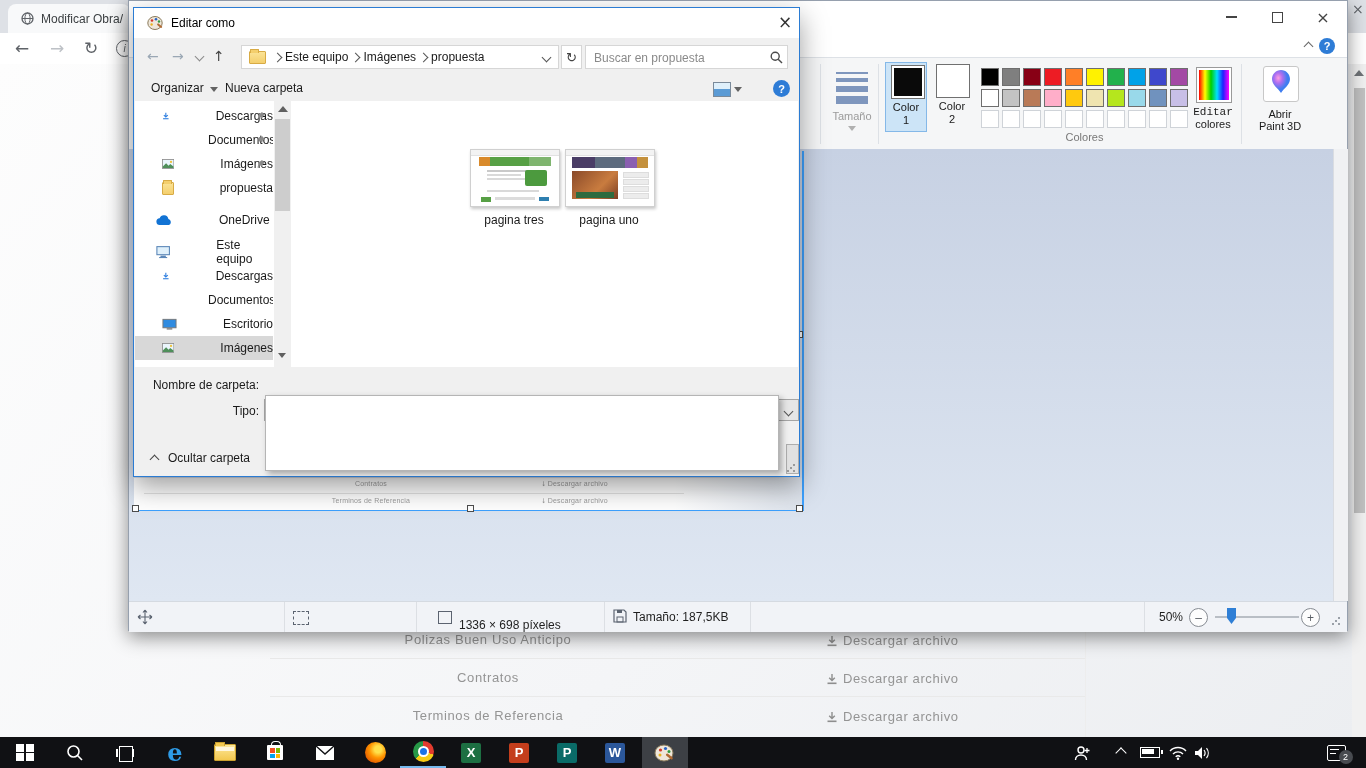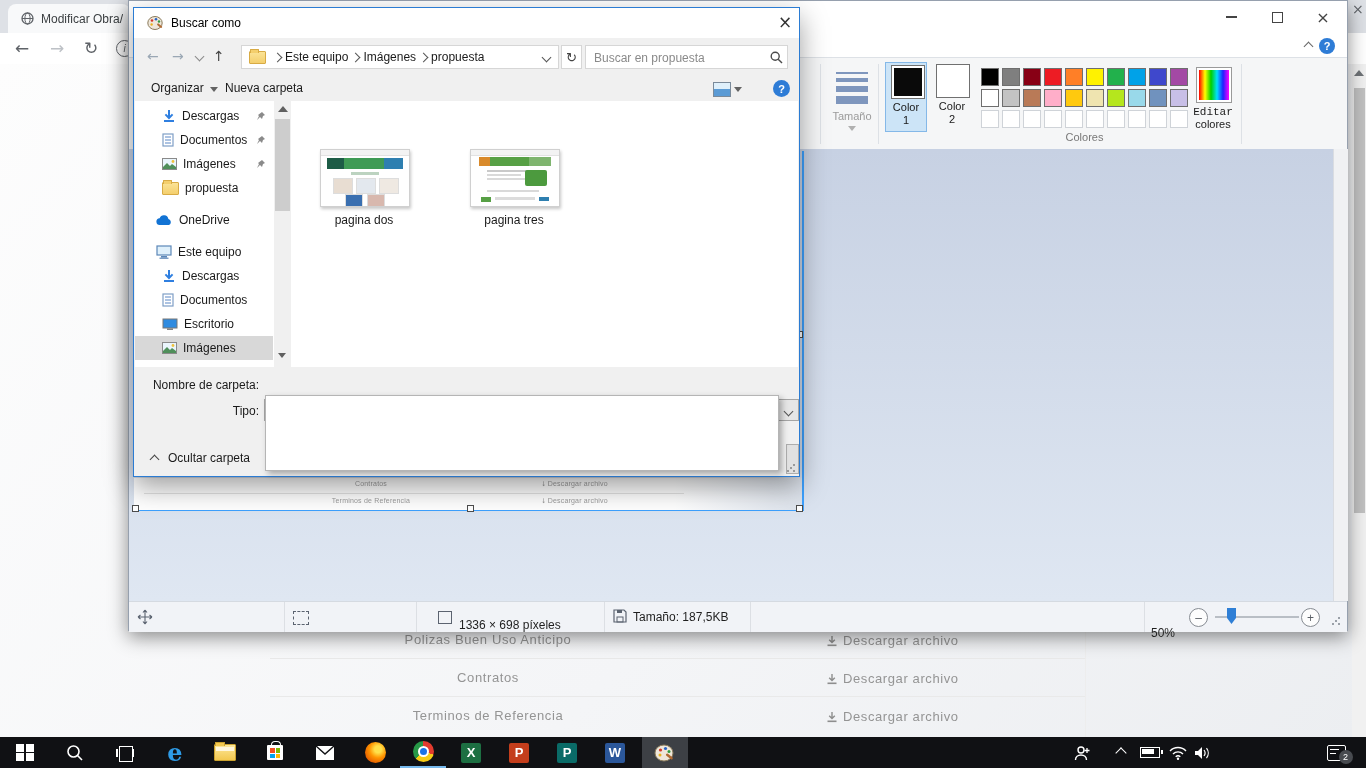--- a/index.html
+++ b/index.html
@@ -41,21 +41,21 @@
   .statusbar{left:0;top:600px;width:1218px;height:30px;background:#f1f3f7;border-top:1px solid #d5dae1;font-size:12px;color:#1f1f1f;}
   .sb-sep{width:1px;height:30px;background:#dcdfe4;top:0;}
   .circle-btn{width:17px;height:17px;border:1px solid #878c93;border-radius:50%;color:#5a5f66;
               display:flex;align-items:center;justify-content:center;font-size:12px;background:#fdfdfd;}
   
   .dialog{left:133px;top:7px;width:667px;height:470px;background:#f0f0f0;border:1px solid #2b7cd3;
           box-sizing:border-box;box-shadow:0 10px 26px rgba(0,0,0,.38);}
   .dlg-title{left:0;top:0;width:665px;height:30px;background:#fff;}
   .fieldbox{background:#fff;border:1px solid #d6d6d6;box-sizing:border-box;}
   .bc-item{font-size:12px;color:#1a1a1a;padding:0 4px;}
-  .srow{height:24px;display:flex;align-items:center;}
+  .srow{height:24px;display:flex;align-items:center;gap:40px;}
   .srow .lbl{font-size:12px;color:#1a1a1a;margin-left:6px;}
   .sel-row{background:#d8d8d8;}
   .thumb{width:88px;height:56px;background:#fff;border:1px solid #d0d0d0;box-shadow:1px 2px 3px rgba(0,0,0,.22);}
   .fname{font-size:12px;color:#1a1a1a;text-align:center;}
   .combo-arrow{position:absolute;right:6px;top:8px;}
   .mini-t{font-size:7px;color:#9c9c9c;letter-spacing:.2px;}
   
   .folder{width:15px;height:11px;background:linear-gradient(#fbe396,#f4cf6d);border:1px solid #d8ab45;border-radius:1px;position:relative;}
   .folder:before{content:"";position:absolute;left:0;top:-3px;width:7px;height:3px;background:#f4cf6d;border:1px solid #d8ab45;border-bottom:none;border-radius:1px 1px 0 0;}
   
@@ -197,20 +197,35 @@
       <span class="pcell empty"></span>
     </div>
 
     <div class="abs" style="left:1062px;top:8px;width:44px;height:76px;">
       <div class="abs" style="left:6px;top:2px;width:30px;height:30px;border:2px solid #fff;outline:1px solid #9a9a9a;background:linear-gradient(90deg,#ff0000,#ffff00,#00d000,#00e0ff,#2020ff,#ff00ff);"></div>
       <div class="abs rib-label" style="left:0;top:40px;width:44px;font-family:Liberation Mono, monospace;">Editar</div>
       <div class="abs rib-label" style="left:0;top:52px;width:44px;">colores</div>
     </div>
     <div class="abs rib-sep" style="left:1112px;"></div>
 
+    <div class="abs" style="left:1120px;top:6px;width:62px;height:80px;">
+      <div class="abs" style="left:14px;top:2px;width:34px;height:34px;background:#fff;border:1px solid #c8c8c8;border-radius:3px;"></div>
+      <svg class="abs" style="left:22px;top:5px;" width="20" height="28" viewBox="0 0 20 28">
+        <defs>
+            <radialGradient id="p3d" cx="35%" cy="35%">
+              <stop offset="0%" stop-color="#ff9de0"></stop>
+              <stop offset="45%" stop-color="#b06ef0"></stop>
+              <stop offset="100%" stop-color="#3f7df0"></stop>
+            </radialGradient>
+          </defs>
+        <path d="M10 1C15 1 19 5 19 10 19 16 13 19 10 24 7 19 1 16 1 10 1 5 5 1 10 1Z" fill="url(#p3d)"></path>
+      </svg>
+      <div class="abs rib-label" style="left:0;top:44px;width:62px;">Abrir</div>
+      <div class="abs rib-label" style="left:0;top:56px;width:62px;">Paint 3D</div>
+    </div>
     <div class="abs rib-label" style="left:852px;top:73px;width:207px;color:#787878;">Colores</div>
   </div>
 
   <div class="abs workarea">
 
     <div class="abs" style="left:5px;top:329px;width:670px;height:32px;background:#fff;overflow:hidden;">
       <div class="abs" style="left:540px;top:0;width:130px;height:32px;background:linear-gradient(90deg,rgba(255,255,255,0),#dde3ec);"></div>
       <div class="abs mini-t" style="left:87px;top:2px;width:300px;text-align:center;">Contratos</div>
       <div class="abs mini-t" style="left:408px;top:2px;">⭣ <span>Descargar archivo</span></div>
       <div class="abs" style="left:10px;top:15px;width:540px;height:1px;background:#e3e3e3;"></div>
@@ -239,21 +254,21 @@
     <span class="abs" style="left:330px;top:16px;">1336 × 698 píxeles</span>
     <div class="abs sb-sep" style="left:475px;"></div>
     <svg class="abs" style="left:484px;top:7px;" width="14" height="14" viewBox="0 0 14 14">
       <path d="M1 1h10l2 2v10H1z" fill="none" stroke="#5b6370" stroke-width="1.2"></path>
         <rect x="4" y="8" width="6" height="5" fill="none" stroke="#5b6370" stroke-width="1"></rect>
         <rect x="4" y="1" width="5" height="3" fill="#5b6370"></rect>
     </svg>
     <span class="abs" style="left:504px;top:8px;">Tamaño: 187,5KB</span>
     <div class="abs sb-sep" style="left:621px;"></div>
     <div class="abs sb-sep" style="left:1015px;"></div>
-    <span class="abs" style="left:1022px;top:24px;width:32px;text-align:left;">50%</span>
+    <span class="abs" style="left:1022px;top:8px;width:32px;text-align:right;">50%</span>
     <div class="abs circle-btn" style="left:1060px;top:6px;">
         <span>–</span>
       </div>
     <div class="abs" style="left:1086px;top:14px;width:84px;height:2px;background:#b9bec5;"></div>
     <div class="abs" style="left:1098px;top:6px;width:9px;height:16px;background:#2f7fd6;clip-path:polygon(0 0,100% 0,100% 62%,50% 100%,0 62%);"></div>
     <div class="abs circle-btn" style="left:1172px;top:6px;">
         <span>+</span>
       </div>
     <div class="abs" style="left:1202px;top:14px;width:10px;height:10px;
          background:radial-gradient(circle 1.3px at 8px 2px,#9aa0a8 1.2px,transparent 1.3px),radial-gradient(circle 1.3px at 8px 8px,#9aa0a8 1.2px,transparent 1.3px),radial-gradient(circle 1.3px at 2px 8px,#9aa0a8 1.2px,transparent 1.3px),radial-gradient(circle 1.3px at 5px 5px,#9aa0a8 1.2px,transparent 1.3px);"></div>
@@ -263,21 +278,21 @@
 <div class="abs dialog">
   <div class="abs dlg-title">
     <svg class="abs" style="left:13px;top:7px;" width="17" height="16" viewBox="0 0 17 16">
       <ellipse cx="8" cy="8" rx="7.2" ry="6.5" fill="#efe7da" stroke="#8a7a5a" stroke-width="1"></ellipse>
       <circle cx="5" cy="5.5" r="1.3" fill="#d43a2a"></circle>
         <circle cx="9" cy="4.3" r="1.3" fill="#2a63c4"></circle>
       <circle cx="12" cy="6.5" r="1.2" fill="#2f9b3f"></circle>
         <circle cx="4.6" cy="9.5" r="1.2" fill="#e9b31f"></circle>
       <rect x="11" y="8" width="6" height="2" rx="1" transform="rotate(40 11 8)" fill="#b06a33"></rect>
     </svg>
-    <span class="abs" style="left:37px;top:8px;font-size:12px;color:#000;">Buscar como</span>
+    <span class="abs" style="left:37px;top:8px;font-size:12px;color:#000;">Editar como</span>
     <span class="abs glyph" style="left:644px;top:4px;font-size:17px;color:#333;">×</span>
   </div>
 
   <div class="abs" style="left:0;top:37px;width:665px;height:24px;">
     <span class="abs glyph" style="left:13px;top:3px;font-size:14px;color:#9aa7b4;">←</span>
     <span class="abs glyph" style="left:38px;top:3px;font-size:14px;color:#9aa7b4;">→</span>
     <span class="abs chev chev-d" style="left:62px;top:8px;border-color:#8a8a8a;"></span>
     <span class="abs glyph" style="left:79px;top:3px;font-size:14px;color:#444;">↑</span>
     <div class="abs fieldbox" style="left:107px;top:0;width:318px;height:24px;display:flex;align-items:center;">
       <div class="folder" style="margin-left:7px;"></div>
@@ -402,48 +417,48 @@
         <span class="lbl">Imágenes</span>
       </div>
     </div>
 
     <div class="abs" style="left:139px;top:0;width:17px;height:266px;background:#f0f0f0;">
       <div class="abs tri-u" style="left:4px;top:5px;border-bottom-color:#606060;"></div>
       <div class="abs" style="left:1px;top:18px;width:15px;height:92px;background:#cdcdcd;"></div>
       <div class="abs tri-d" style="left:4px;top:252px;border-top-color:#606060;"></div>
     </div>
 
-    <div class="abs" style="left:185px;top:48px;width:88px;height:90px;">
-      <div class="thumb" style="position:relative;overflow:hidden;">
-        <div class="abs" style="left:0;top:0;width:88px;height:5px;background:#f3f3f3;border-bottom:1px solid #e2e2e2;"></div>
-        <div class="abs" style="left:6px;top:8px;width:76px;height:11px;background:linear-gradient(90deg,#1d5c46 0 22%,#3f9b55 22% 75%,#2e7fb0 75%);"></div>
-        <div class="abs" style="left:30px;top:22px;width:28px;height:3px;background:#bcd3c0;"></div>
-        <div class="abs" style="left:12px;top:28px;width:18px;height:14px;background:#e8ddd2;border:1px solid #ddd;"></div>
-        <div class="abs" style="left:35px;top:28px;width:18px;height:14px;background:#e3e8ee;border:1px solid #ddd;"></div>
-        <div class="abs" style="left:58px;top:28px;width:18px;height:14px;background:#efe9e2;border:1px solid #ddd;"></div>
-        <div class="abs" style="left:24px;top:44px;width:16px;height:11px;background:#3a6fb0;border:1px solid #ddd;"></div>
-        <div class="abs" style="left:46px;top:44px;width:16px;height:11px;background:#d8b8ae;border:1px solid #ddd;"></div>
-      </div>
-      <div class="fname" style="margin-top:6px;">pagina dos</div>
-    </div>
     <div class="abs" style="left:307px;top:48px;width:88px;height:90px;padding-left:28px;">
       <div class="thumb" style="position:relative;overflow:hidden;">
         <div class="abs" style="left:0;top:0;width:88px;height:5px;background:#f3f3f3;border-bottom:1px solid #e2e2e2;"></div>
         <div class="abs" style="left:8px;top:7px;width:72px;height:9px;background:linear-gradient(90deg,#d98a2b 0 15%,#57a045 15% 70%,#7fb56f 70%);"></div>
         <div class="abs" style="left:16px;top:20px;width:40px;height:2px;background:#c9c9c9;"></div>
         <div class="abs" style="left:16px;top:24px;width:34px;height:2px;background:#d9d9d9;"></div>
         <div class="abs" style="left:16px;top:28px;width:38px;height:2px;background:#d9d9d9;"></div>
         <div class="abs" style="left:54px;top:20px;width:22px;height:16px;background:#4c9a3e;border-radius:2px;"></div>
         <div class="abs" style="left:16px;top:40px;width:52px;height:2px;background:#d9d9d9;"></div>
         <div class="abs" style="left:10px;top:47px;width:10px;height:5px;background:#57a045;"></div>
         <div class="abs" style="left:24px;top:47px;width:40px;height:3px;background:#dcdcdc;"></div>
         <div class="abs" style="left:68px;top:47px;width:10px;height:4px;background:#2e7fb0;"></div>
       </div>
       <div class="fname" style="margin-top:6px;">pagina tres</div>
     </div>
+    <div class="abs" style="left:430px;top:48px;width:88px;height:90px;">
+      <div class="thumb" style="position:relative;overflow:hidden;">
+        <div class="abs" style="left:0;top:0;width:88px;height:5px;background:#f3f3f3;border-bottom:1px solid #e2e2e2;"></div>
+        <div class="abs" style="left:6px;top:7px;width:76px;height:11px;background:linear-gradient(90deg,#4a3d66 0 30%,#5d6b7e 30% 70%,#8a5fb0 70% 85%,#c4913d 85%);"></div>
+        <div class="abs" style="left:6px;top:21px;width:46px;height:28px;background:linear-gradient(135deg,#8a4a2a,#c97c3f 60%,#7a3c22);"></div>
+        <div class="abs" style="left:10px;top:42px;width:38px;height:6px;background:#2e6b3f;"></div>
+        <div class="abs" style="left:57px;top:22px;width:24px;height:4px;background:#ececec;border:1px solid #ddd;"></div>
+        <div class="abs" style="left:57px;top:29px;width:24px;height:4px;background:#ececec;border:1px solid #ddd;"></div>
+        <div class="abs" style="left:57px;top:36px;width:24px;height:4px;background:#ececec;border:1px solid #ddd;"></div>
+        <div class="abs" style="left:57px;top:43px;width:24px;height:4px;background:#ececec;border:1px solid #ddd;"></div>
+      </div>
+      <div class="fname" style="margin-top:6px;">pagina uno</div>
+    </div>
   </div>
 
   <span class="abs fname" style="left:10px;top:370px;width:115px;text-align:right;">Nombre de carpeta:</span>
   <span class="abs fname" style="left:10px;top:396px;width:115px;text-align:right;">Tipo:</span>
   <div class="abs" style="left:130px;top:391px;width:535px;height:22px;background:#e6e6e6;border:1px solid #a5a5a5;box-sizing:border-box;">
     <span class="chev chev-d combo-arrow" style="border-color:#555;"></span>
   </div>
 
   <div class="abs" style="left:652px;top:436px;width:13px;height:30px;background:#e1e1e1;border:1px solid #adadad;box-sizing:border-box;"></div>
 

